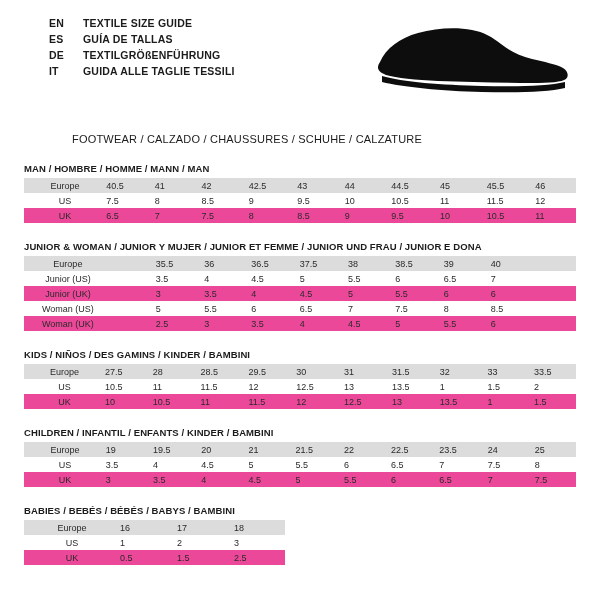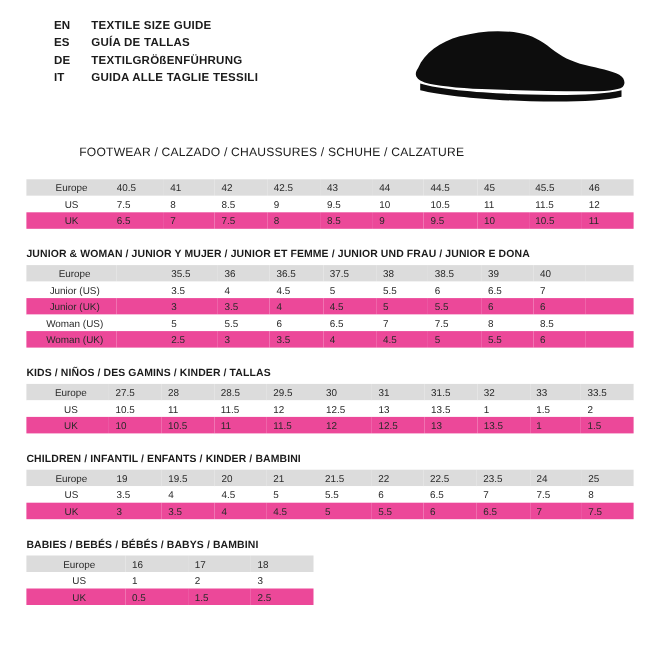--- a/index.html
+++ b/index.html
@@ -137,20 +137,21 @@
       <svg width="200" height="84" viewBox="0 0 200 84" xmlns="http://www.w3.org/2000/svg" aria-hidden="true">
         <path fill="#0d0d0d" d="M8,46 C14,32 28,22 46,17 C64,12 84,11 100,14 C112,16 120,21 129,28 C138,35 147,40 160,43 C172,46 184,48 191,52 C196,55 197,60 194,63 C190,66 178,67 160,67 C130,67 96,66 66,65 C44,64 24,62 14,59 C6,56 4,52 8,46 Z"></path>
         <path fill="#0d0d0d" d="M10,60 C30,66 70,69 110,70 C145,71 176,70 193,66 L193,72 C176,76 145,77 110,76 C70,75 30,71 10,66 Z"></path>
       </svg>
     </div>
   </div>
 
   <div class="section-title">FOOTWEAR / CALZADO / CHAUSSURES / SCHUHE / CALZATURE</div>
 
   <div class="block">
+    <div class="block-title">MAN / HOMBRE / HOMME / MANN / MAN</div>
     <table class="size">
       <tbody>
         <tr class="shaded">
           <td class="lbl">Europe</td>
           <td class="val">40.5</td>
           <td class="val">41</td>
           <td class="val">42</td>
           <td class="val">42.5</td>
           <td class="val">43</td>
           <td class="val">44</td>
@@ -256,21 +257,21 @@
           <td class="val">5</td>
           <td class="val">5.5</td>
           <td class="val">6</td>
           <td class="val"></td>
         </tr>
       </tbody>
     </table>
   </div>
 
   <div class="block">
-    <div class="block-title">KIDS / NIÑOS / DES GAMINS / KINDER / TALLAS</div>
+    <div class="block-title">KIDS / NIÑOS / DES GAMINS / KINDER / BAMBINI</div>
     <table class="size">
       <tbody>
         <tr class="shaded">
           <td class="lbl">Europe</td>
           <td class="val">27.5</td>
           <td class="val">28</td>
           <td class="val">28.5</td>
           <td class="val">29.5</td>
           <td class="val">30</td>
           <td class="val">31</td>

